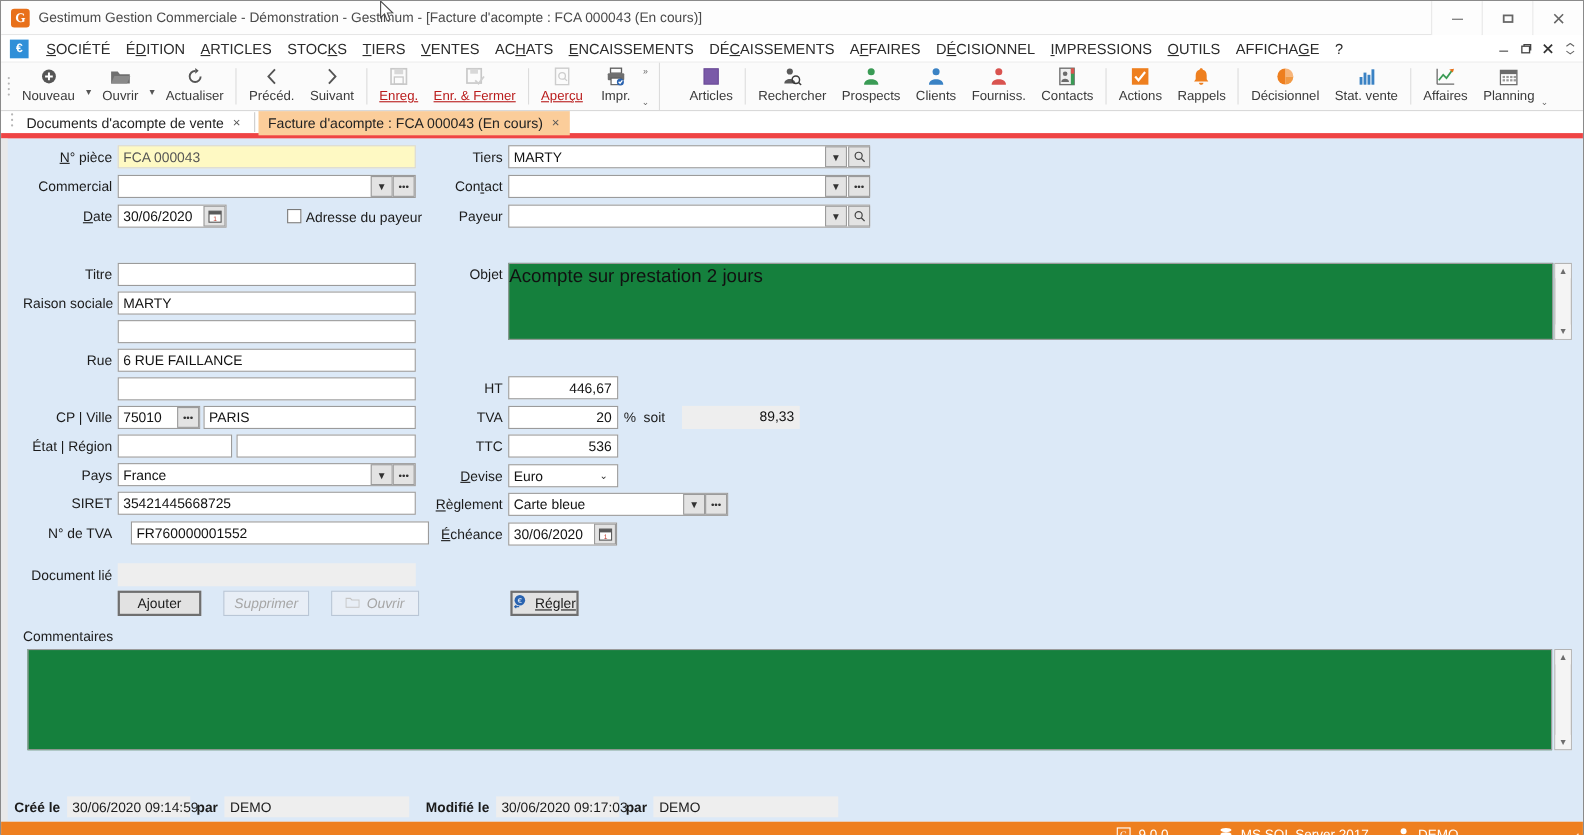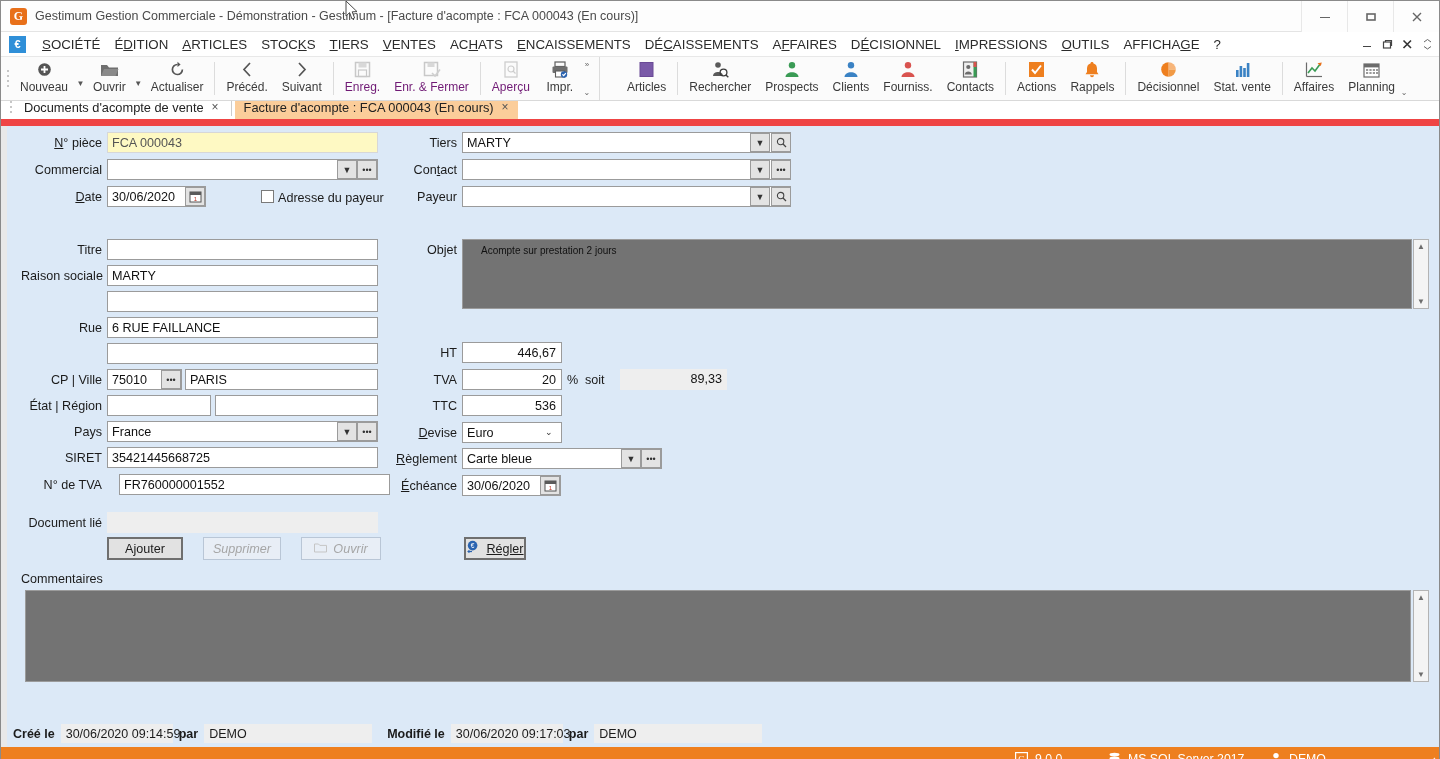--- a/index.html
+++ b/index.html
@@ -95,43 +95,43 @@
     margin-right: 2px;
   }
   .grip i { display: block; width: 2px; height: 2px; background: #b5b5b5; border-radius: 50%; margin-left: 2px; }
   .tb-item {
     min-width: 46px;
     padding: 2px 7px 1px 7px;
     display: flex; flex-direction: column; align-items: center; justify-content: flex-start;
     font-size: 12px; color: #3a3a3a;
     position: relative;
   }
-  .tb-item.disabled { color: #701a75; }
+  .tb-item.disabled { color: #b91c1c; text-decoration: underline; }
   .tb-ic { height: 21px; display: flex; align-items: center; justify-content: center; margin-bottom: 1px; }
   .tb-lbl { white-space: nowrap; line-height: 13px; }
   .tb-caret {
     align-self: flex-end;
     width: 11px; display: flex; align-items: center; justify-content: center;
     padding-bottom: 12px; color: #555; font-size: 8px;
   }
   .tb-sep { width: 1px; background: #dcdcdc; margin: 5px 4px; }
   .tb-overflow {
     position: absolute; right: 6px; top: 2px; bottom: 2px;
     width: 12px; display: flex; flex-direction: column;
     align-items: center; justify-content: space-between;
     color: #666; font-size: 9px; padding: 1px 0;
   }
   .ribbon-left { display: flex; align-items: stretch; position: relative; padding-right: 16px; }
   .ribbon-right { display: flex; align-items: stretch; border-left: 1px solid #dcdcdc; padding-left: 20px; position: relative; padding-right: 14px;}
 
   
   .tabstrip {
     height: 25px; background: #ffffff;
-    display: flex; align-items: flex-end;
-    border-bottom: 7px solid #ef4444;
+    display: flex; align-items: center;
+    border-bottom: 5px solid #ef4444;
     padding-left: 6px;
   }
   .tabgrip { width: 8px; height: 16px; display: flex; flex-direction: column; justify-content: center; gap: 3px; margin-bottom: 4px; }
   .tabgrip i { width: 2px; height: 2px; background: #b5b5b5; border-radius: 50%; margin-left: 3px; display: block; }
   .tab {
     height: 24px; display: flex; align-items: center; gap: 8px;
     padding: 0 9px; font-size: 12.8px; color: #222;
     white-space: nowrap; background: transparent;
   }
   .tab.active { background: #fbcd9a; }
@@ -174,22 +174,22 @@
     border: 1px solid #9b9b9b;
     display: flex; align-items: center; justify-content: center;
     color: #333; font-size: 9px;
   }
   .btn-cal { background: #e3e3e3; }
   .chk {
     position: absolute; width: 13px; height: 13px;
     background: #fff; border: 1px solid #7a7a7a;
   }
   .area {
-    position: absolute; background: #737373; border: 1px solid #9b9b9b;
-    font-size: 10px; color: #111; padding: 3px 18px; line-height: 16px;
+    position: absolute; background: #15803d; border: 1px solid #9b9b9b;
+    font-size: 17px; color: #111; padding: 3px 0; line-height: 16px;
   }
   .vscroll {
     position: absolute; width: 16px;
     background: #f4f4f4; border: 1px solid #b3b3b3;
     display: flex; flex-direction: column; justify-content: space-between;
     align-items: center;
   }
   .vscroll .arr { width: 14px; height: 13px; display: flex; align-items: center; justify-content: center; color: #6d6d6d; font-size: 8px; background: #f4f4f4; }
   .pbtn {
     position: absolute; height: 23px;

